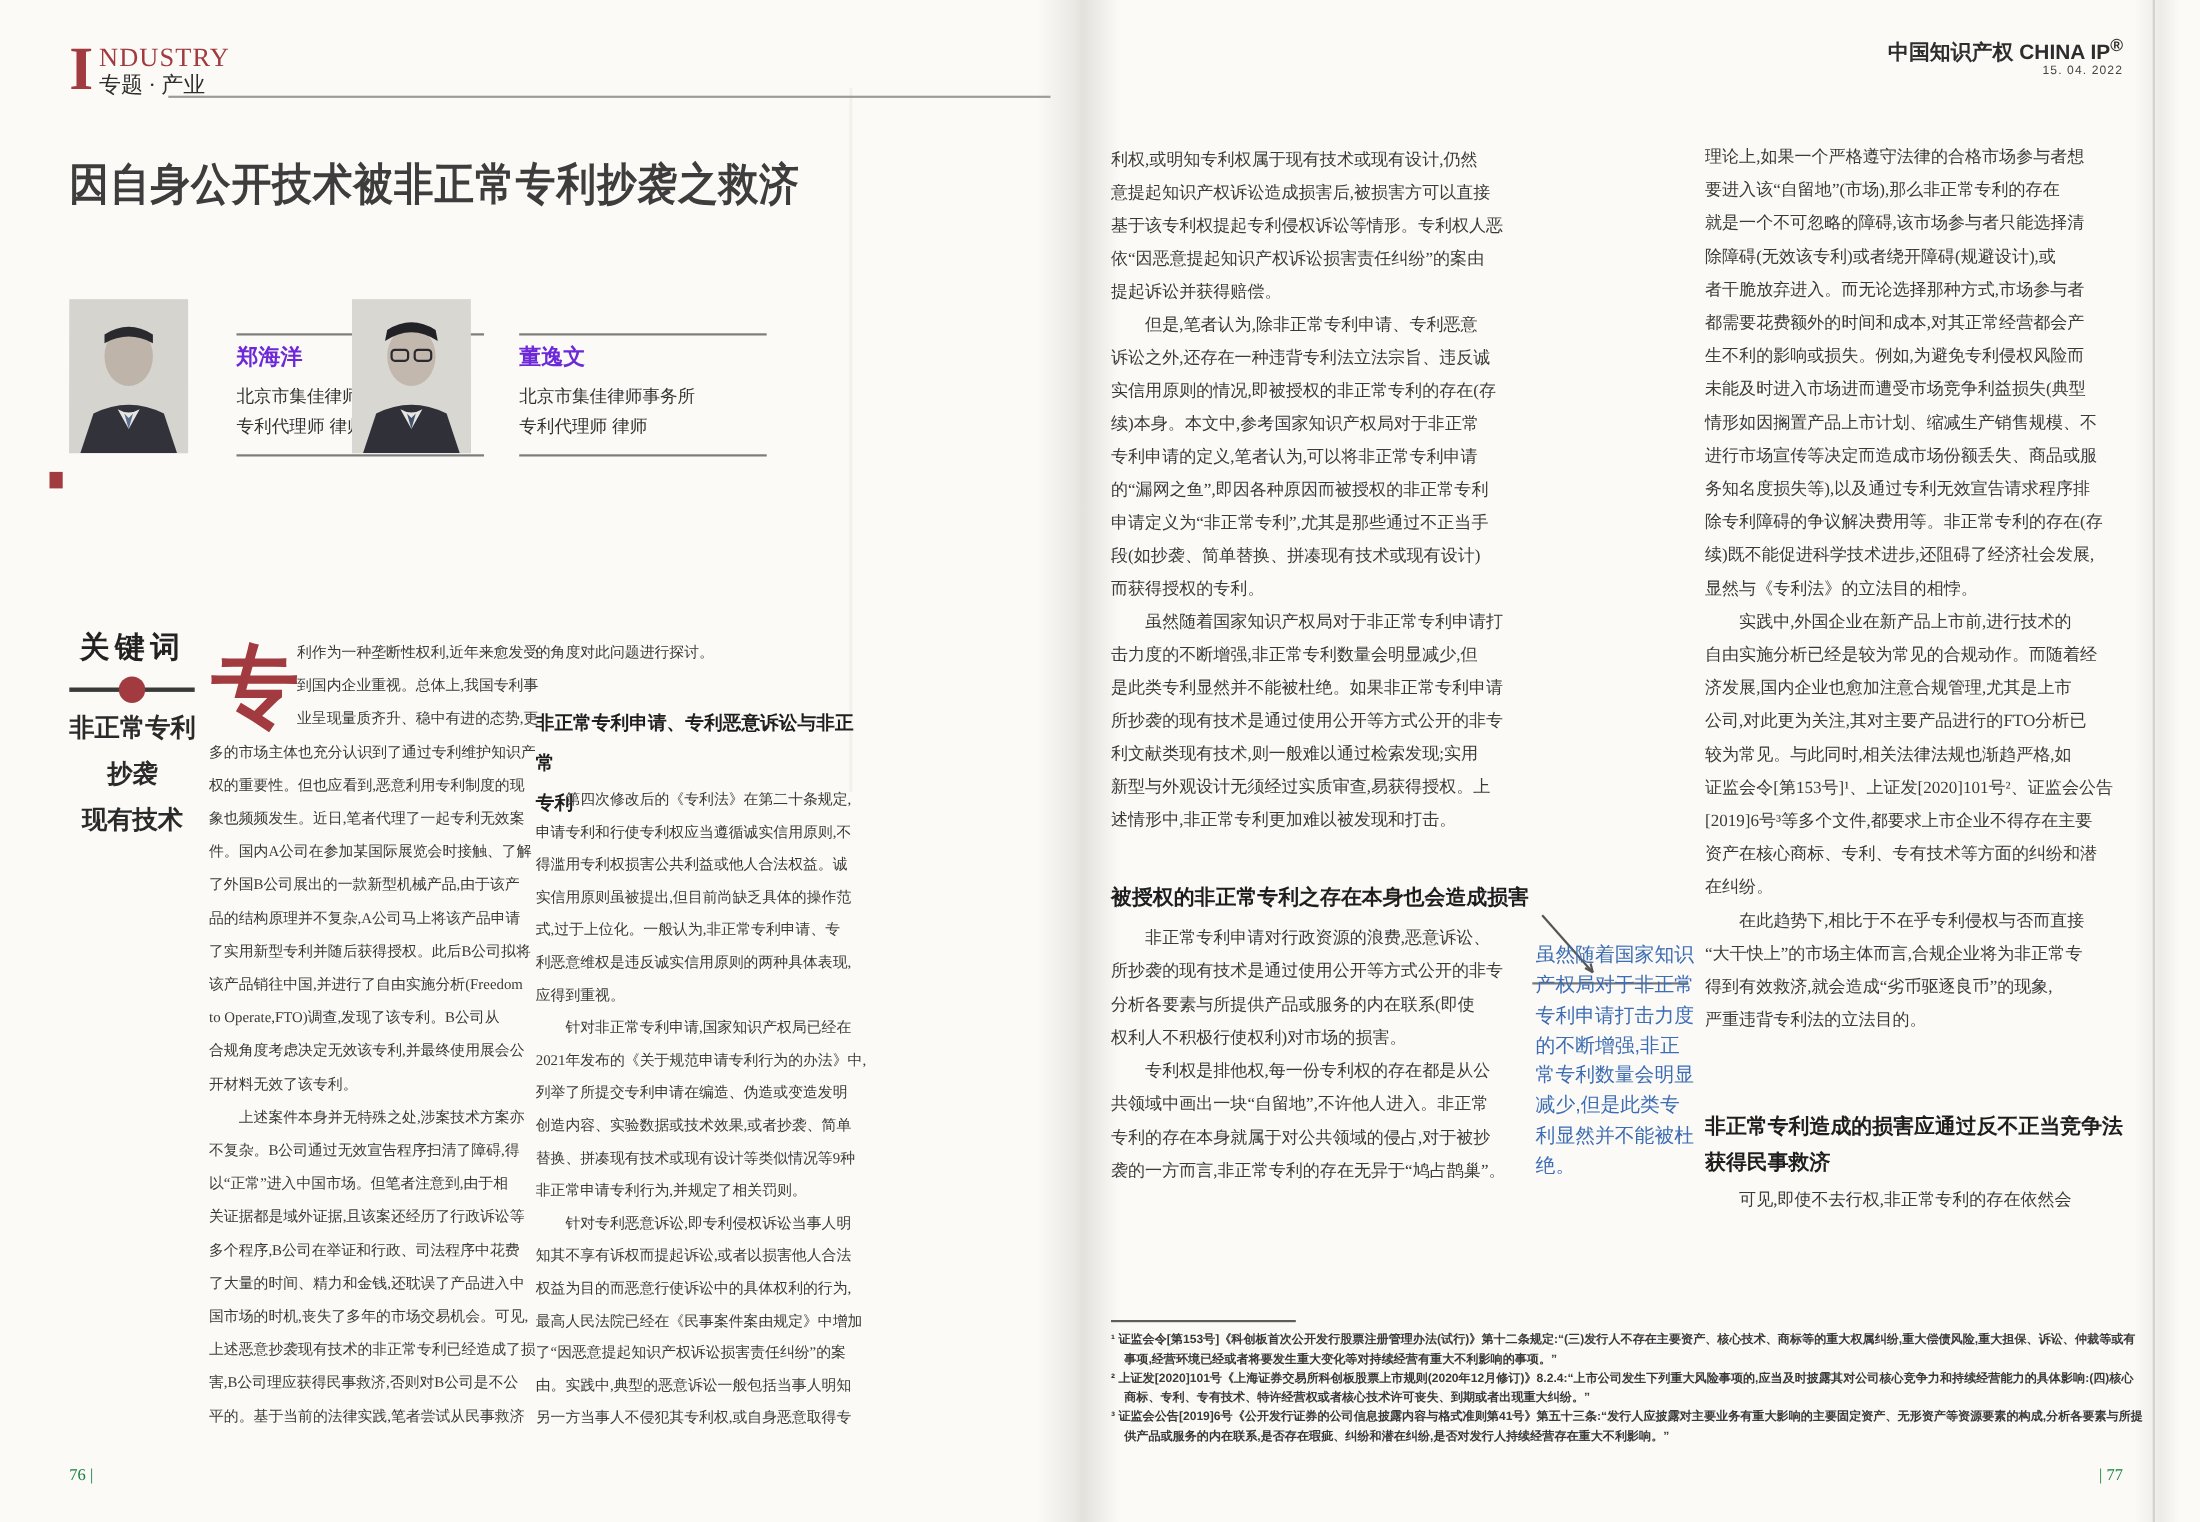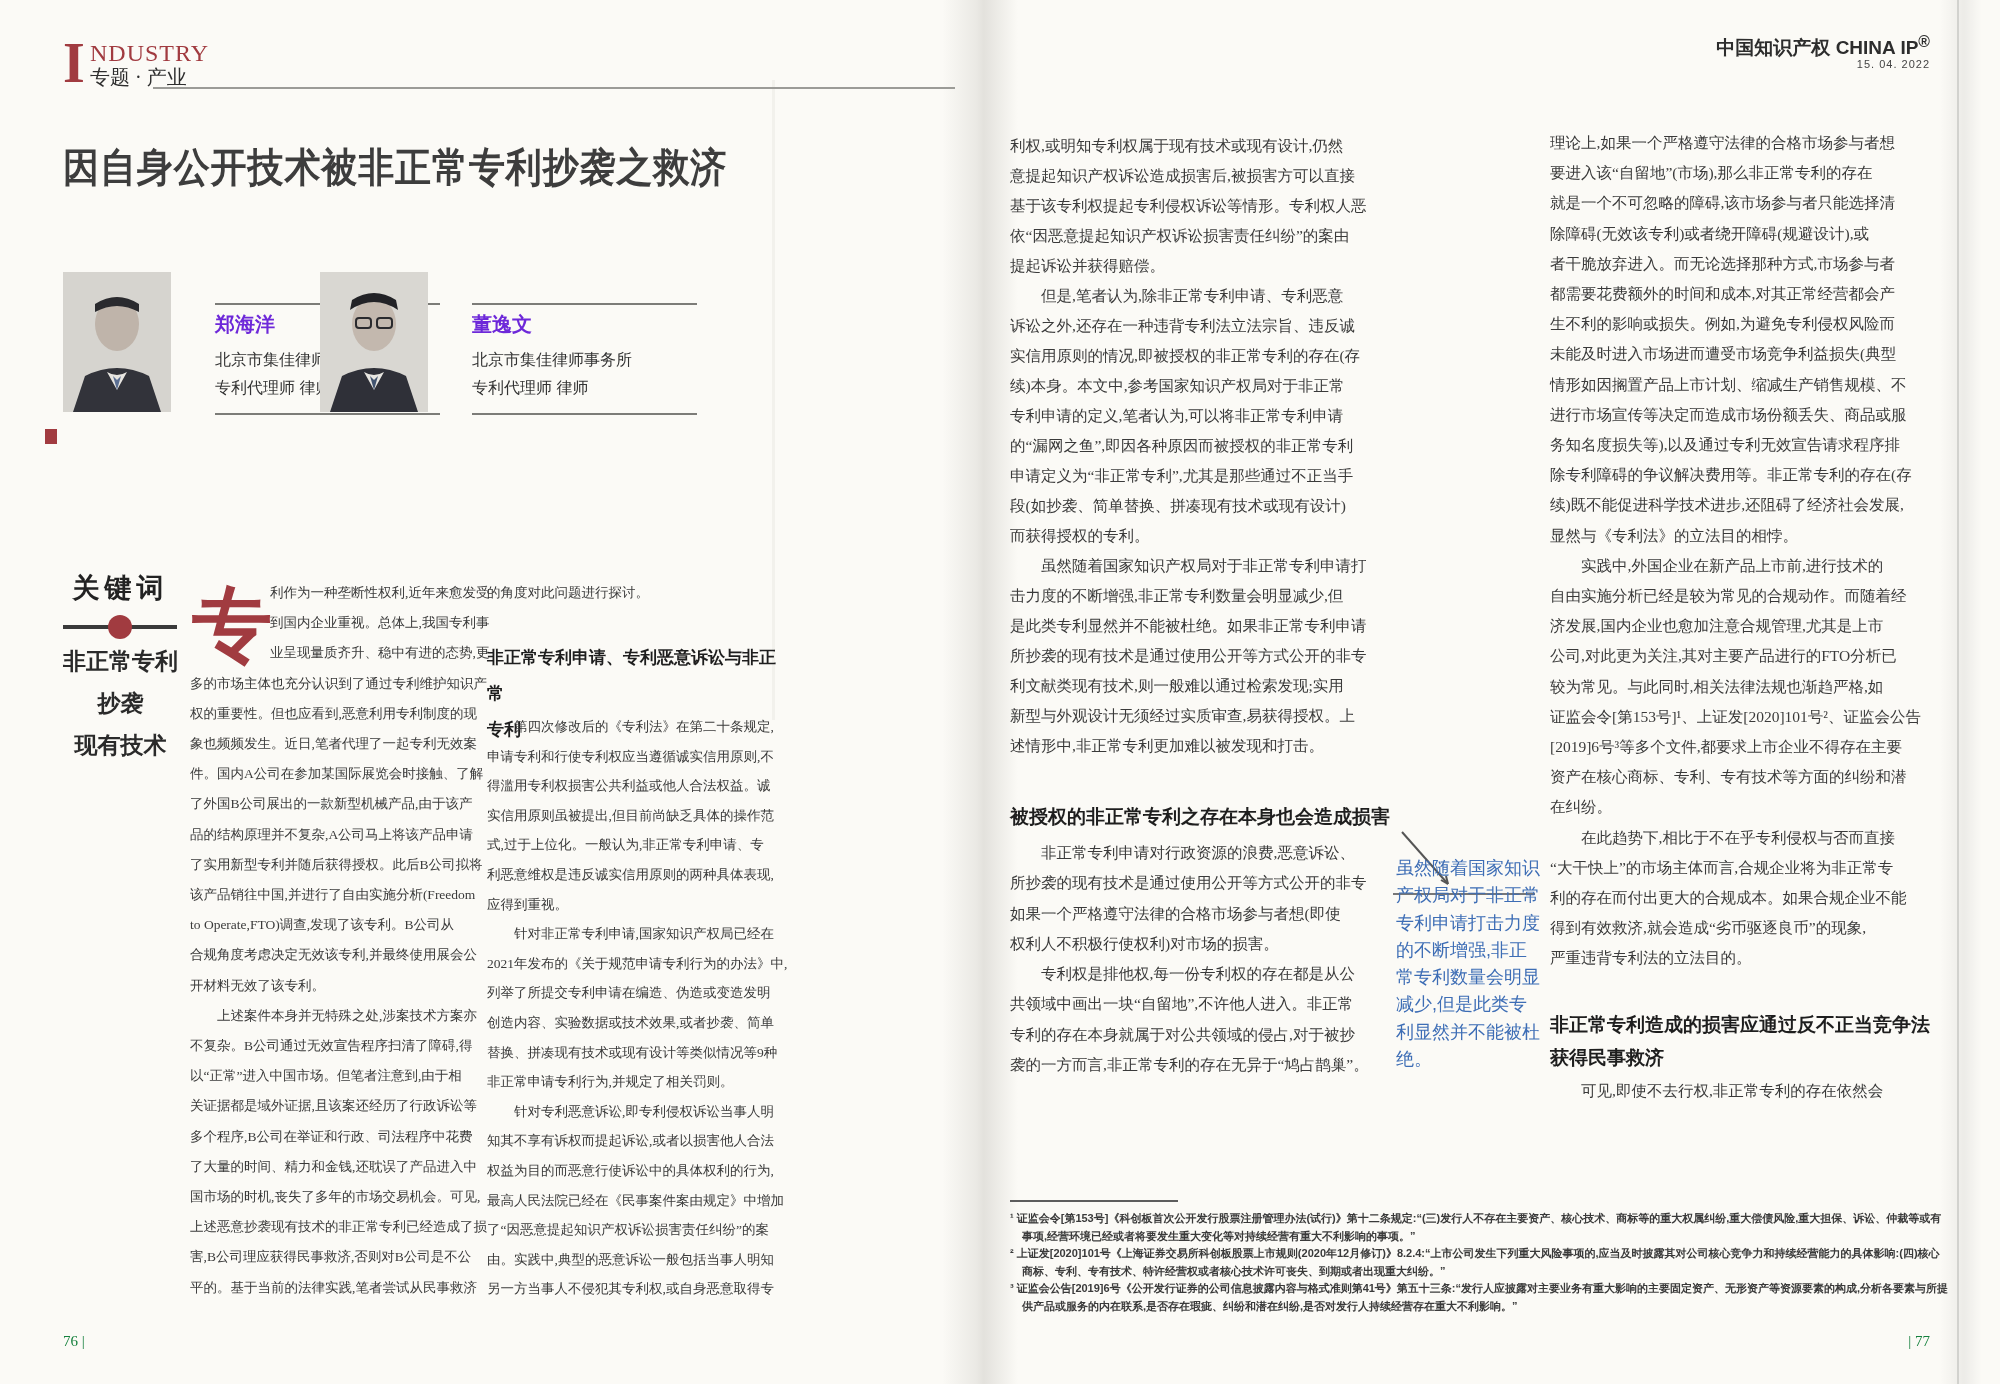--- a/index.html
+++ b/index.html
@@ -215,21 +215,21 @@
       <div class="tl">是此类专利显然并不能被杜绝。如果非正常专利申请</div>
       <div class="tl">所抄袭的现有技术是通过使用公开等方式公开的非专</div>
       <div class="tl">利文献类现有技术,则一般难以通过检索发现;实用</div>
       <div class="tl">新型与外观设计无须经过实质审查,易获得授权。上</div>
       <div class="tl">述情形中,非正常专利更加难以被发现和打击。</div>
     </div>
   <div class="h-sans h-right" style="left:1010px;top:800px;width:390px;">被授权的非正常专利之存在本身也会造成损害</div>
   <div class="col rcol" style="left:1010px;top:838px;width:392px;line-height:30.25px;">
       <div class="tl">　　非正常专利申请对行政资源的浪费,恶意诉讼、</div>
       <div class="tl">所抄袭的现有技术是通过使用公开等方式公开的非专</div>
-      <div class="tl">如果一个严格遵守法律的合格市场参与者想(即使</div>
+      <div class="tl">分析各要素与所提供产品或服务的内在联系(即使</div>
       <div class="tl">权利人不积极行使权利)对市场的损害。</div>
       <div class="tl">　　专利权是排他权,每一份专利权的存在都是从公</div>
       <div class="tl">共领域中画出一块“自留地”,不许他人进入。非正常</div>
       <div class="tl">专利的存在本身就属于对公共领域的侵占,对于被抄</div>
       <div class="tl">袭的一方而言,非正常专利的存在无异于“鸠占鹊巢”。</div>
     </div>
 
   <svg class="abs" style="left:1398px;top:828px;" width="62" height="66" viewBox="0 0 62 66">
     <line x1="4" y1="4" x2="50" y2="56" stroke="#555" stroke-width="2"></line>
     <path d="M50 56 L43 52 M50 56 L48 48" stroke="#555" stroke-width="2" fill="none"></path>
@@ -265,21 +265,20 @@
       <div class="tl">自由实施分析已经是较为常见的合规动作。而随着经</div>
       <div class="tl">济发展,国内企业也愈加注意合规管理,尤其是上市</div>
       <div class="tl">公司,对此更为关注,其对主要产品进行的FTO分析已</div>
       <div class="tl">较为常见。与此同时,相关法律法规也渐趋严格,如</div>
       <div class="tl">证监会令[第153号]¹、上证发[2020]101号²、证监会公告</div>
       <div class="tl">[2019]6号³等多个文件,都要求上市企业不得存在主要</div>
       <div class="tl">资产在核心商标、专利、专有技术等方面的纠纷和潜</div>
       <div class="tl">在纠纷。</div>
       <div class="tl">　　在此趋势下,相比于不在乎专利侵权与否而直接</div>
       <div class="tl">“大干快上”的市场主体而言,合规企业将为非正常专</div>
-      <div class="tl">利的存在而付出更大的合规成本。如果合规企业不能</div>
       <div class="tl">得到有效救济,就会造成“劣币驱逐良币”的现象,</div>
       <div class="tl">严重违背专利法的立法目的。</div>
     </div>
   <div class="h-sans h-right" style="left:1550px;top:1008px;width:392px;">
     <div>非正常专利造成的损害应通过反不正当竞争法</div>
     <div>获得民事救济</div>
   </div>
   <div class="col rcol" style="left:1550px;top:1076px;width:390px;">
       <div class="tl">　　可见,即使不去行权,非正常专利的存在依然会</div>
     </div>

